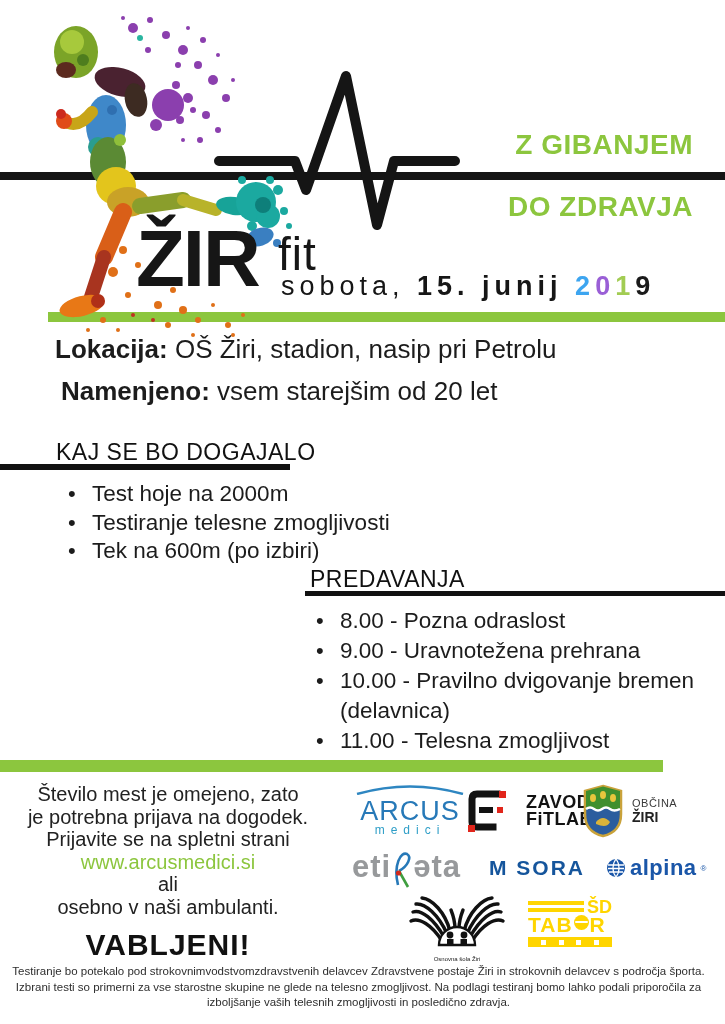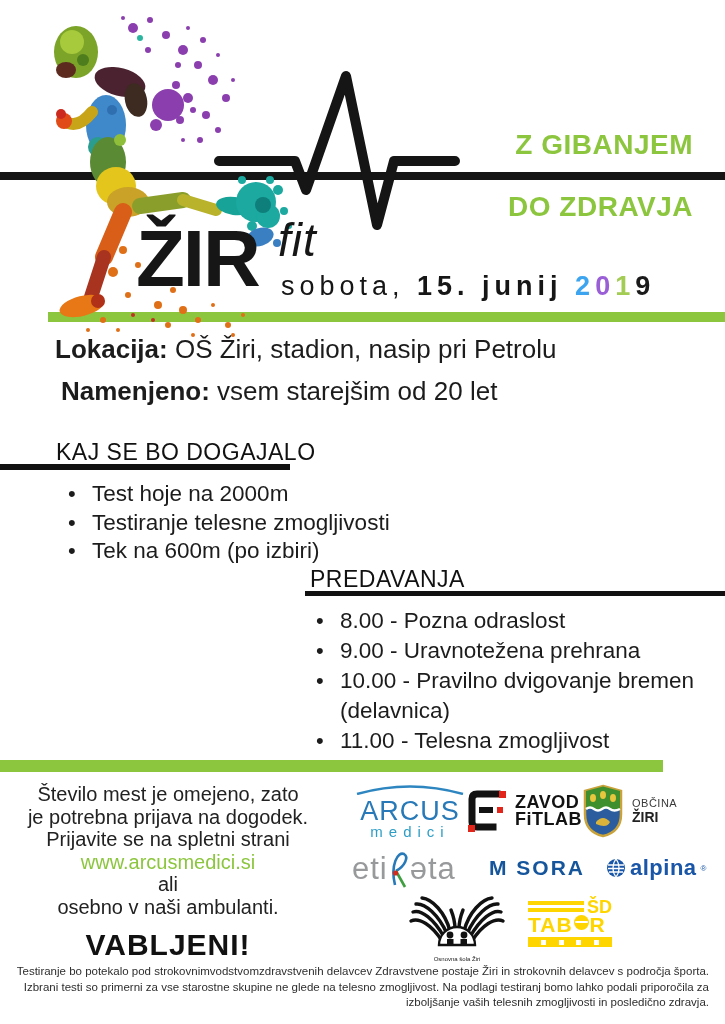--- a/index.html
+++ b/index.html
@@ -11,21 +11,21 @@
   }
   
   .fullline { position:absolute; top:172px; left:0; width:725px; height:8px; background:#151515; z-index:1; }
   .runner { position:absolute; top:10px; left:28px; width:272px; height:332px; z-index:2; }
   .ekg { position:absolute; top:58px; left:205px; width:265px; height:182px; z-index:2; }
   .tagline { position:absolute; right:32px; text-align:right; font-weight:800; font-size:28px; letter-spacing:0.5px; color:#8cc63e; z-index:3; }
   .tagline.l1 { top:129px; }
   .tagline.l2 { top:191px; }
   
   .title-main { position:absolute; top:219px; left:136px; font-size:80px; font-weight:900; letter-spacing:-2px; line-height:1; color:#161616; z-index:3; }
-  .title-fit { position:absolute; top:213px; left:278px; font-size:46px; font-weight:500; letter-spacing:1px; color:#161616; z-index:3;font-style:italic; }
+  .title-fit { position:absolute; top:227px; left:278px; font-size:46px; font-weight:500; letter-spacing:1px; color:#161616; z-index:3; }
   .date-line { position:absolute; top:271px; left:281px; font-size:27px; letter-spacing:5px; white-space:nowrap; color:#161616; z-index:3; }
   .date-line .wd { font-weight:500; }
   .date-line .dy { font-weight:800; }
   .yd { font-weight:800; }
   .yd1 { color:#3da5f0; } .yd2 { color:#9a5fd6; } .yd3 { color:#a2cc53; } .yd4 { color:#1a1a1a; }
   .greenbar1 { position:absolute; top:312px; left:48px; width:677px; height:10px; background:#8cc63e; }
   .greenbar2 { position:absolute; top:760px; left:0; width:663px; height:12px; background:#8cc63e; }
   
   .info { position:absolute; font-size:26px; color:#1c1c1c; white-space:nowrap; }
   .info b { font-weight:800; }
@@ -45,45 +45,45 @@
   .list2 { top:606px; left:316px; width:392px; }
   .list2 li { line-height:30px; }
   
   .register { position:absolute; top:783px; left:12px; width:312px; text-align:center; font-size:20px; line-height:22.5px; color:#222; }
   .register .site { color:#8cc63e; }
   .register .closing { font-size:30px; font-weight:700; letter-spacing:1px; margin-top:16px; color:#111; }
   
   .logo { position:absolute; }
   .arcus { top:781px; left:353px; width:114px; text-align:center; }
   .arcus .nm { font-size:27px; font-weight:500; color:#2779b8; letter-spacing:1px; line-height:24px; }
-  .arcus .sub { font-size:15px; letter-spacing:6px; color:#2e9ec7; }
-  .fitlab { top:789px; left:467px; display:flex; align-items:center; gap:6px; }
+  .arcus .sub { font-size:12px; letter-spacing:6px; color:#2e9ec7; }
+  .fitlab { top:789px; left:467px; display:flex; align-items:center; gap:17px; }
   .fitlab .txt { font-size:18px; font-weight:800; line-height:17px; color:#121212; letter-spacing:0.5px; }
   .obcina { top:784px; left:581px; display:flex; align-items:center; gap:7px; }
   .obcina .t1 { font-size:11px; color:#3a3a3a; letter-spacing:0.5px; }
   .obcina .t2 { font-size:14px; font-weight:800; color:#222; }
-  .etiketa { top:849px; left:352px; display:flex; align-items:center; color:#97999b; font-size:31px; font-weight:400; letter-spacing:1px; }
+  .etiketa { top:849px; left:352px; display:flex; align-items:flex-start; color:#97999b; font-size:31px; font-weight:700; letter-spacing:1px; }
   .msora { top:856px; left:489px; font-size:21px; font-weight:800; color:#15559c; letter-spacing:2px; white-space:nowrap; }
   .alpina { top:855px; left:606px; display:flex; align-items:center; gap:4px; }
   .alpina .nm { font-size:22px; font-weight:800; color:#1a56a8; letter-spacing:0.5px; }
   .alpina sup { font-size:8px; color:#1a56a8; }
   .osziri { top:893px; left:407px; width:100px; text-align:center; }
   .osziri .cap { font-size:6px; color:#222; margin-top:1px; }
   .tabor { top:899px; left:528px; width:84px; }
   .tabor .row1 { display:flex; align-items:flex-end; gap:3px; }
   .tabor .bars { flex:1; display:flex; flex-direction:column; gap:3px; padding-bottom:3px; }
   .tabor .bar { height:4px; background:#ffd500; }
   .tabor .sd { font-size:18px; font-weight:800; color:#ffd500; line-height:16px; }
   .tabor .nm { font-size:21px; font-weight:800; color:#ffd500; letter-spacing:1px; line-height:20px; display:flex; align-items:flex-start; }
   .tabor .ball { display:inline-block; width:15px; height:15px; border-radius:50%; background:#ffd500; position:relative; margin:0 1px; }
   .tabor .ball::after { content:""; position:absolute; left:1px; right:1px; top:6px; height:2px; background:#fff; border-radius:2px; }
   .tabor .row3 { margin-top:2px; height:10px; background:#ffd500; display:flex; align-items:center; justify-content:space-evenly; }
   .tabor .kn { width:5px; height:5px; background:#fff; }
   
-  .footnote { position:absolute; top:964px; left:8px; width:701px; text-align:right; font-size:11.5px; line-height:15.5px; color:#2e2e2e; }
+  .footnote { position:absolute; top:964px; left:8px; width:701px; text-align:center; font-size:11.5px; line-height:15.5px; color:#2e2e2e; }
 </style>
 </head>
 <body>
 
 <div class="poster">
 
   <svg class="runner" viewBox="0 0 272 332" aria-hidden="true">
 
     <g fill="#8b3fae">
       <circle cx="105" cy="18" r="5"></circle>

